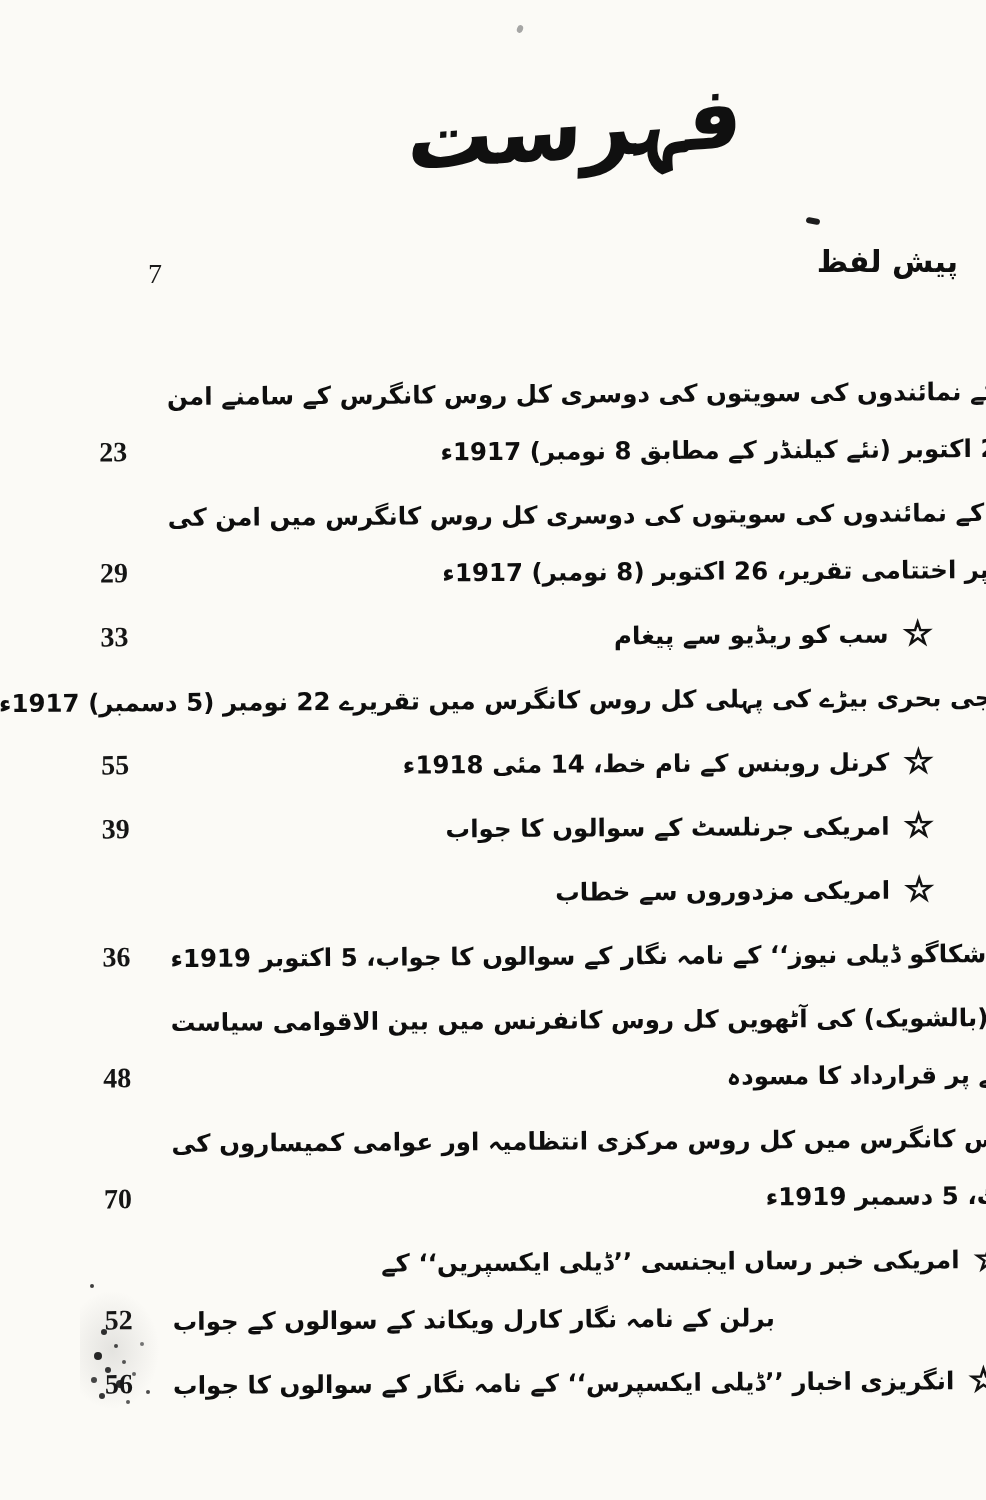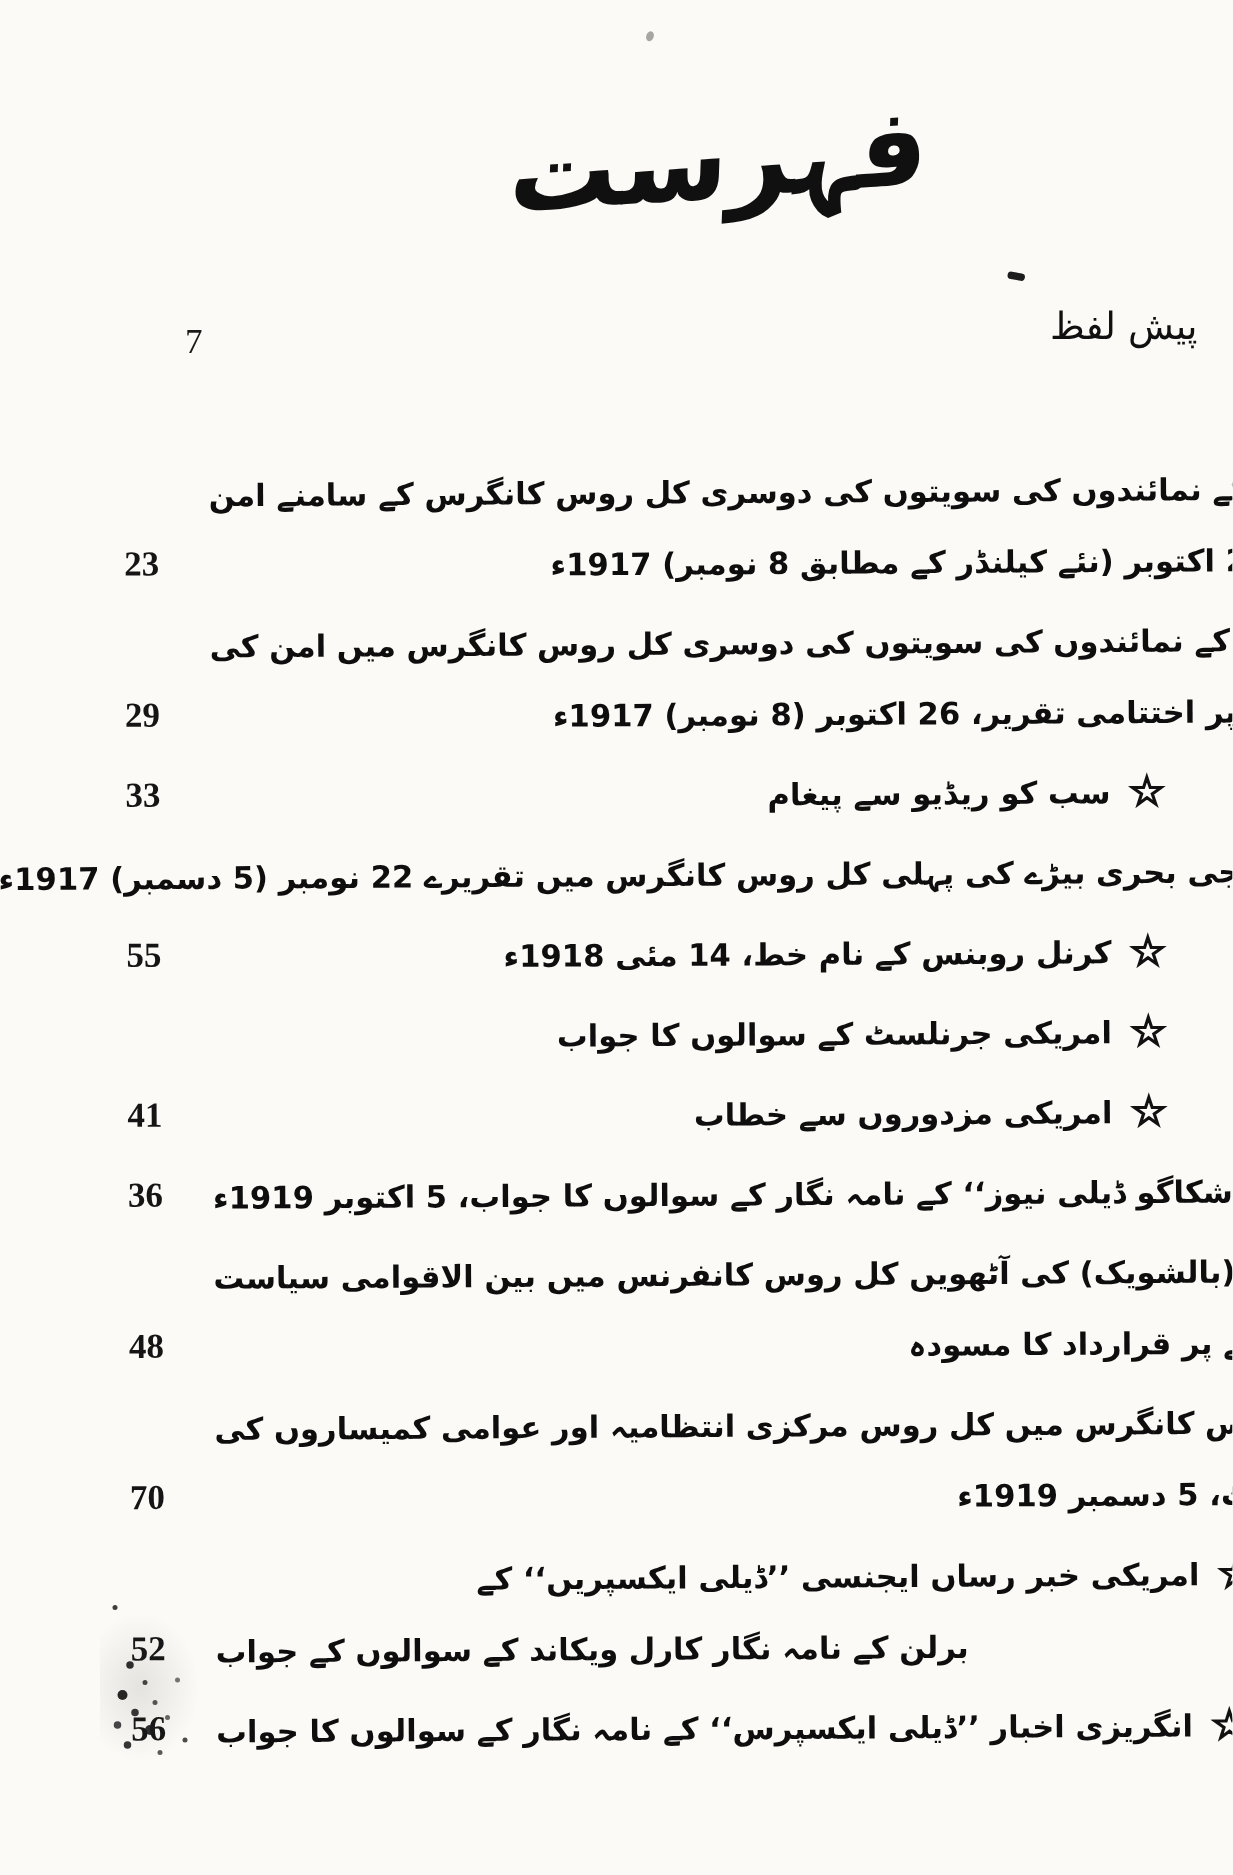--- a/index.html
+++ b/index.html
@@ -18,21 +18,21 @@
     text-align:center;
     transform:translateX(82px) rotate(-4deg) skewX(-6deg);
     font-size:86px;font-weight:700;
     color:#101010;
     direction:rtl;
   }
 
   
   .preface-label{
     position:absolute;top:244px;right:28px;
-    direction:rtl;font-size:30px;font-weight:400;color:#101010;
+    direction:rtl;font-size:30px;font-weight:700;color:#101010;
   }
   .preface-page{
     position:absolute;top:258px;left:148px;
     font-family:"Liberation Serif","DejaVu Serif",serif;
     font-size:28px;font-weight:400;color:#1a1a1a;
   }
 
   
   .entries{
     position:absolute;top:366px;left:0;width:986px;
@@ -144,28 +144,28 @@
 
     <div class="entry">
       <div class="pcol">55</div>
       <div class="tcol">
         <span class="star">☆</span>
         <div class="ln">کرنل روبنس کے نام خط، 14 مئی 1918ء</div>
       </div>
     </div>
 
     <div class="entry">
+      <div class="pcol">39</div>
       <div class="tcol">
         <span class="star">☆</span>
         <div class="ln">امریکی جرنلسٹ کے سوالوں کا جواب</div>
       </div>
     </div>
 
     <div class="entry">
-      <div class="pcol">41</div>
       <div class="tcol">
         <span class="star">☆</span>
         <div class="ln">امریکی مزدوروں سے خطاب</div>
       </div>
     </div>
 
     <div class="entry">
       <div class="pcol">36</div>
       <div class="tcol">
 

